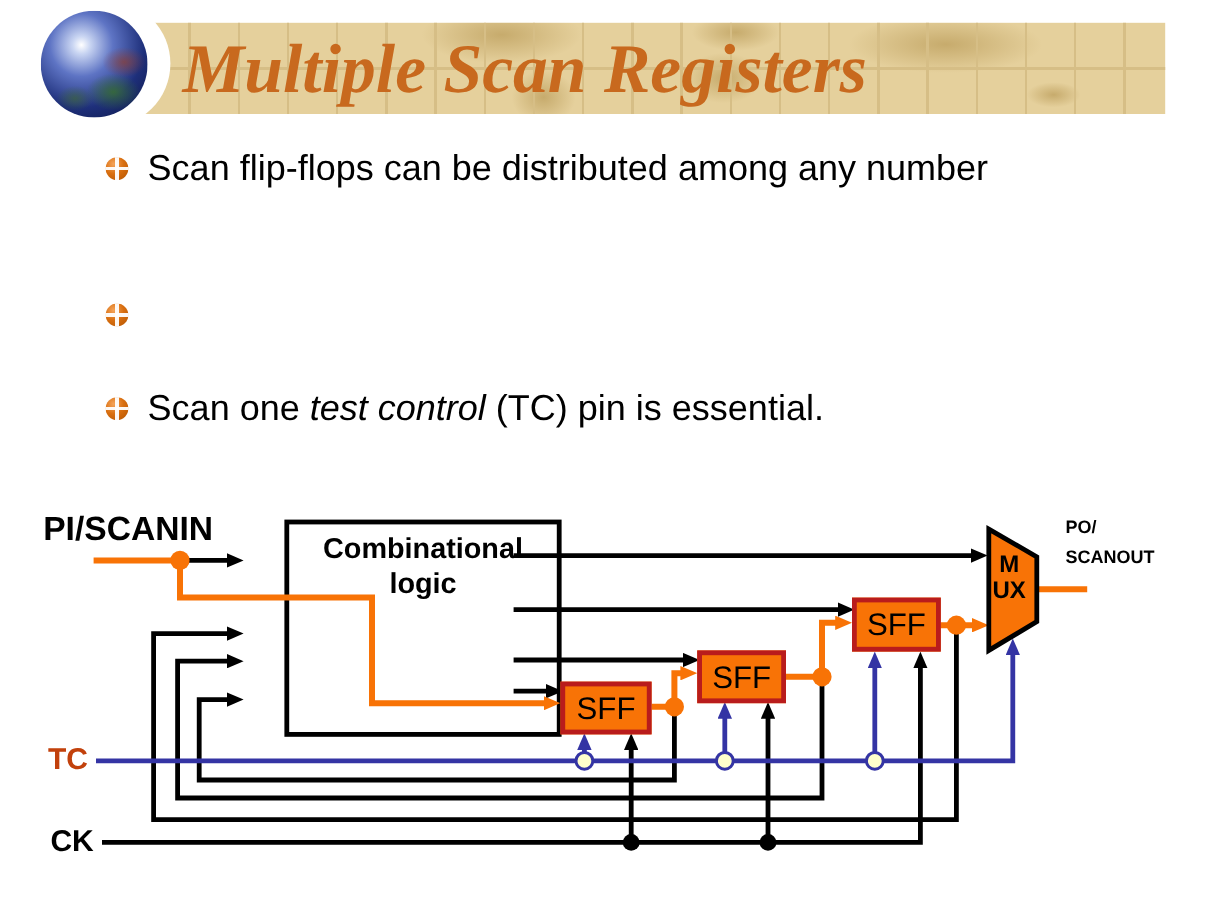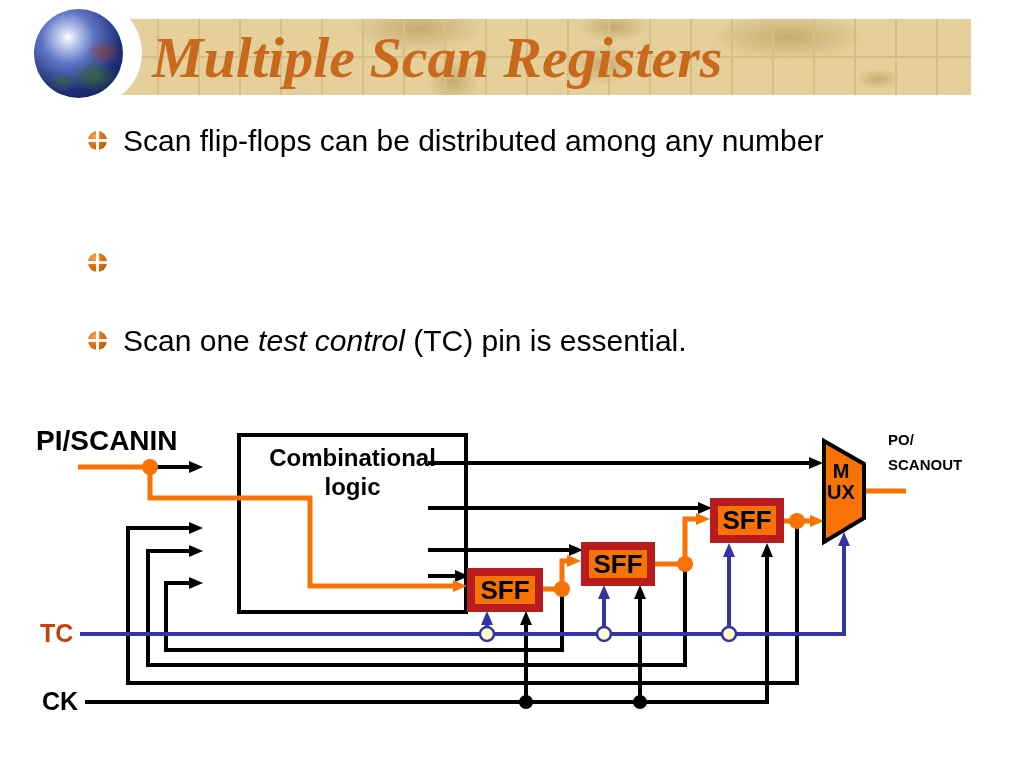--- a/index.html
+++ b/index.html
@@ -40,23 +40,23 @@
       radial-gradient(circle at 35% 30%, #F5A45A 0%, #D96F10 45%, #B35400 100%);}
   .bullet .txt{margin-left:35px;font-size:30px;line-height:37px;color:#000;white-space:nowrap;}
   .it{font-style:italic;}
 
   
   .combo-box{position:absolute;left:201px;top:433px;width:231px;height:181px;
     box-sizing:border-box;border:4px solid #000;background:#fff;z-index:1;margin-left:36px;}
   .combo-box .lbl{width:175px;margin:6px auto 0;text-align:center;
     font-size:24px;font-weight:bold;line-height:29px;}
   .wires{position:absolute;left:0;top:0;width:1024px;height:768px;z-index:2;pointer-events:none;}
-  .sff{position:absolute;box-sizing:border-box;border:8px solid #b91c1c;background:#F87306;
+  .sff{position:absolute;box-sizing:border-box;border:4px solid #b91c1c;background:#F87306;
     display:flex;align-items:center;justify-content:center;
-    font-size:26px;font-weight:bold;color:#000;z-index:3;}
+    font-size:26px;font-weight:normal;color:#000;z-index:3;}
   .sff1{left:467px;top:568px;width:76px;height:44px;}
   .sff2{left:581px;top:542px;width:74px;height:44px;}
   .sff3{left:710px;top:498px;width:74px;height:45px;}
   .mux-label{position:absolute;left:826px;top:461px;width:30px;z-index:3;
     font-size:20px;font-weight:bold;line-height:21px;text-align:center;word-break:break-all;}
   .dlabel{position:absolute;font-weight:bold;color:#000;z-index:3;}
   .pi-label{left:36px;top:425px;font-size:28px;}
   .po-label{left:888px;top:427px;font-size:15px;line-height:25px;white-space:pre-line;}
   .tc-label{left:40px;top:619px;font-size:25px;color:#c2410c;}
   .ck-label{left:42px;top:687px;font-size:25px;}

